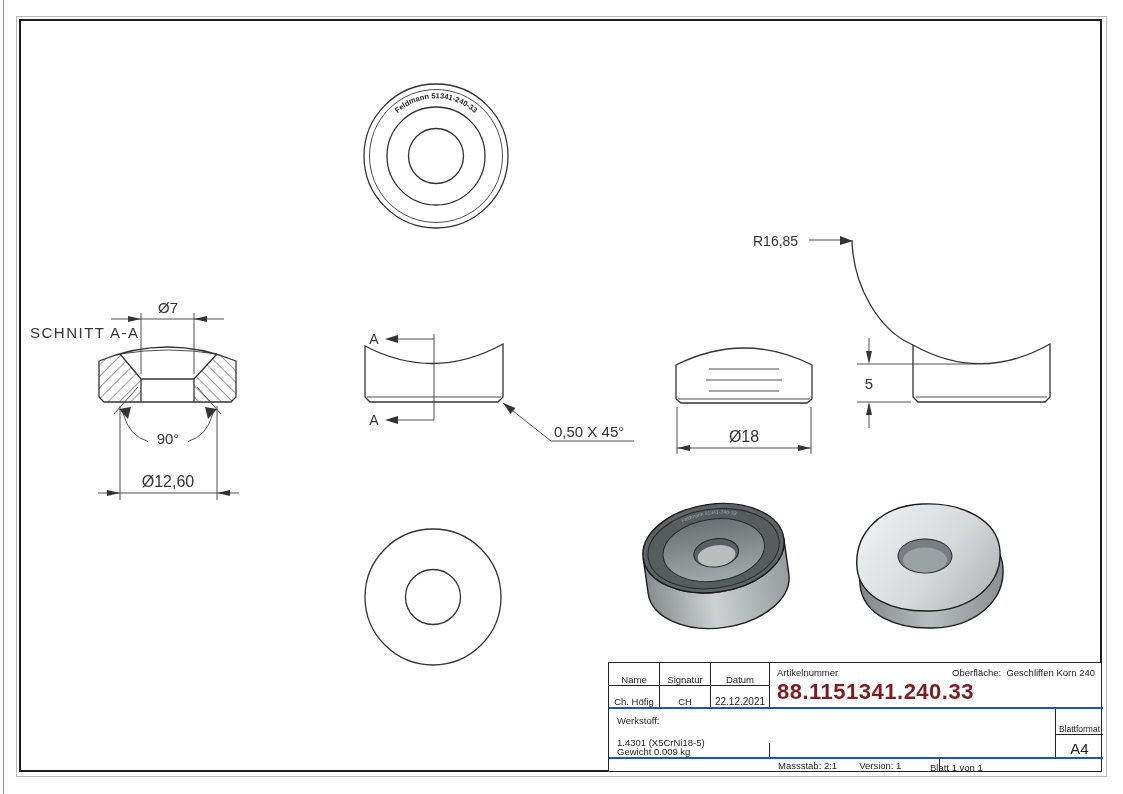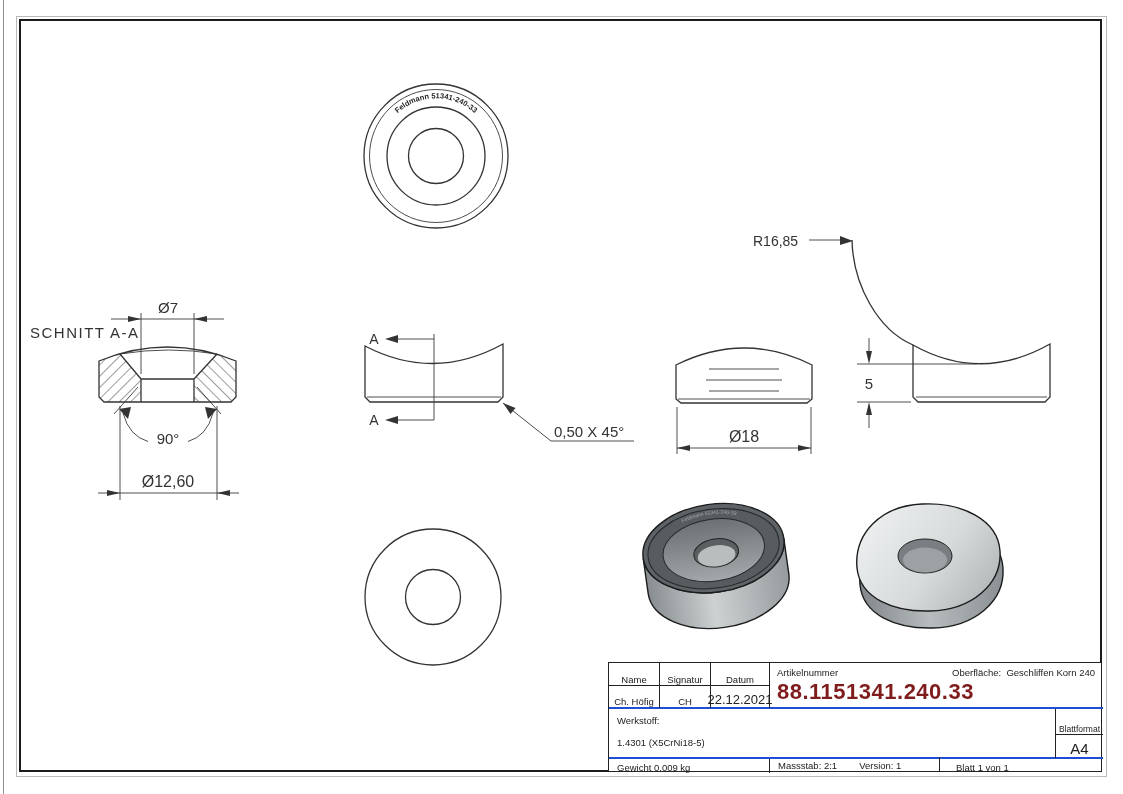--- a/index.html
+++ b/index.html
@@ -204,44 +204,44 @@
     <div class="cell b-r b-b" style="left:102px;top:0;width:59px;height:23px;">
         <span>Datum</span>
       </div>
     <div class="cell b-r b-b2" style="left:0;top:23px;width:51px;height:23px;">
         <span>Ch. Höfig</span>
       </div>
     <div class="cell b-r b-b2" style="left:51px;top:23px;width:51px;height:23px;">
         <span>CH</span>
       </div>
     <div class="cell b-r b-b2" style="left:102px;top:23px;width:59px;height:23px;">
-        <span style="font-size:13px">22.12.2021</span>
+        <span style="font-size:10px">22.12.2021</span>
       </div>
     <div class="cell b-b2" style="left:161px;top:0;width:333px;height:46px;">
       <span class="small-lab" style="left:7px;top:4px;">Artikelnummer</span>
       <span class="small-lab" style="right:8px;top:4px;">
         <span>Oberfläche:</span>&nbsp;
         <span>Geschliffen Korn 240</span>
       </span>
       <span class="artnum" style="position:absolute;left:7px;bottom:2px;">88.1151341.240.33</span>
     </div>
     <div class="cell b-r b-b2" style="left:0;top:46px;width:447px;height:50px;">
       <span class="small-lab" style="left:8px;top:6px;">Werkstoff:</span>
       <span class="small-lab" style="left:8px;top:28px;">1.4301 (X5CrNi18-5)</span>
     </div>
     <div class="cell b-b" style="left:447px;top:46px;width:47px;height:26px;">
         <span style="font-size:8.5px">Blattformat</span>
       </div>
     <div class="cell b-b2" style="left:447px;top:72px;width:47px;height:24px;">
         <span class="a4">A4</span>
       </div>
-    <div class="cell b-r lft" style="left:0;top:96px;width:161px;height:14px;">
+    <div class="cell b-r lft" style="left:0;top:80px;width:161px;height:14px;">
         <span>Gewicht 0.009 kg</span>
       </div>
     <div class="cell b-r lft" style="left:161px;top:94px;width:170px;height:14px;">
       <span>Massstab: 2:1</span>
       <span style="margin-left:22px;">Version: 1</span>
     </div>
-    <div class="cell lft" style="left:339px;top:96px;width:163px;height:14px;">
+    <div class="cell lft" style="left:313px;top:96px;width:163px;height:14px;">
         <span>Blatt 1 von 1</span>
       </div>
   </div>
 </div>
 
 </body></html>

